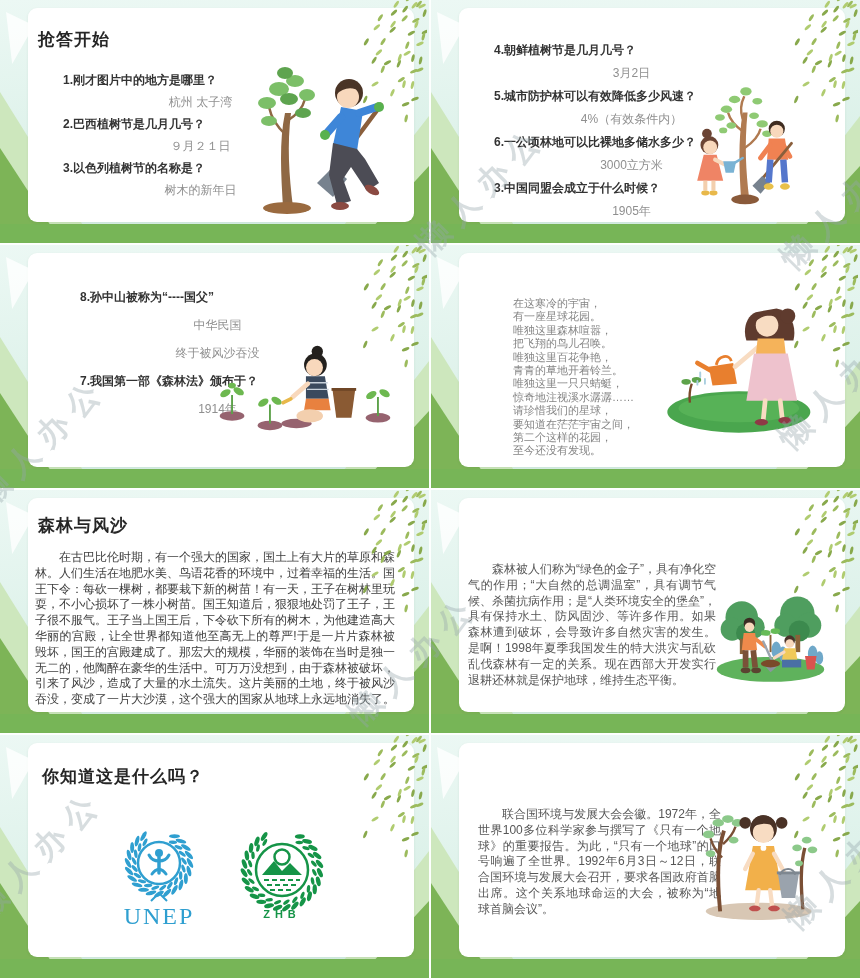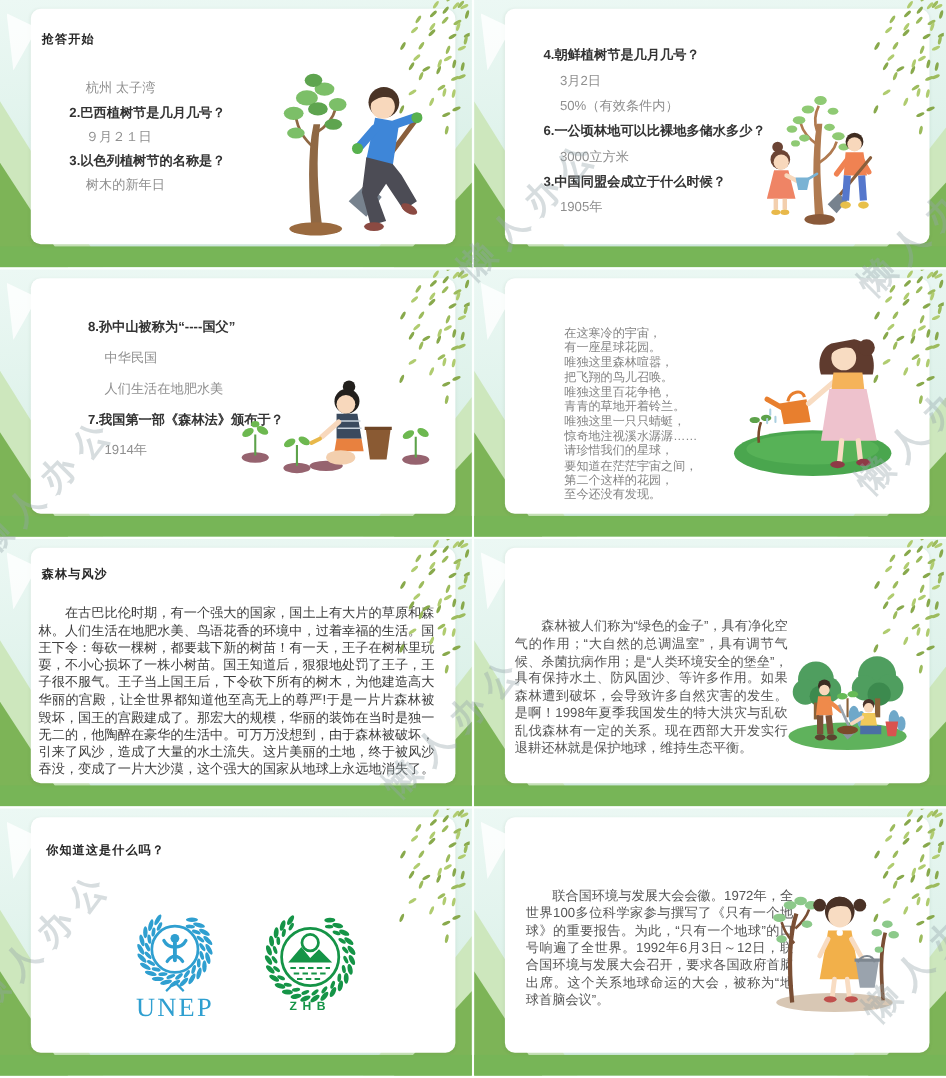--- a/index.html
+++ b/index.html
@@ -10,25 +10,25 @@
         gap:2px;background:#fdfffe;}
   .slide{position:relative;overflow:hidden;
          background:linear-gradient(175deg,#ecf8f4 0%,#dcf1e9 60%,#d5eee4 100%);}
   .hills{position:absolute;left:0;top:0;width:429px;height:243px;}
   .band{position:absolute;left:0;right:0;bottom:0;height:19px;background:#77b557;}
   .card{position:absolute;left:28px;top:8px;right:15px;bottom:21px;background:#ffffff;
         border-radius:9px;box-shadow:0 1px 3px rgba(40,80,40,.08);}
   .fold{position:absolute;left:6px;top:12px;width:28px;height:52px;background:#ffffff;
         opacity:.8;clip-path:polygon(0 0,100% 26%,22% 100%);}
   .willow{position:absolute;top:0;right:2px;width:118px;height:150px;pointer-events:none;}
-  .slide-title{position:absolute;font-size:11px;font-weight:bold;color:#262626;letter-spacing:1px;}
+  .slide-title{position:absolute;font-size:17px;font-weight:bold;color:#262626;letter-spacing:1px;}
   .qa{position:absolute;font-size:12px;line-height:13px;width:260px;}
   .qa p{margin:0 0 9px 0;}
   .qa p.q{font-weight:bold;color:#333333;}
-  .qa p.a{color:#8f8f8f;margin-left:15px;}
+  .qa p.a{color:#8f8f8f;margin-left:15px;text-align:center;}
   .qa-wide p{margin-bottom:10px;}
   .qa-loose p{margin-bottom:15px;}
   .gap-top{margin-top:9px!important;}
   .illu{position:absolute;}
   .poem{position:absolute;font-size:11px;color:#848484;line-height:13.4px;white-space:pre-line;}
   .body-text{position:absolute;font-size:12px;color:#565656;line-height:15.8px;
              text-indent:2em;text-align:justify;}
   .body-dark{color:#3d3d3d;}
   .logo-block{position:absolute;}
   .wm{position:absolute;font-size:32px;font-weight:bold;color:rgba(150,165,172,.38);
@@ -56,20 +56,21 @@
 
   <div class="slide">
     <svg class="hills">
         <use href="#hills-def"></use>
       </svg>
     <div class="band"></div>
     <div class="card"></div>
     <div class="fold"></div>
     <div class="slide-title" style="left:38px;top:28px">抢答开始</div>
     <div class="qa" style="left:63px;top:74px">
+      <p class="q">1.刚才图片中的地方是哪里？</p>
       <p class="a">杭州 太子湾</p>
       <p class="q">2.巴西植树节是几月几号？</p>
       <p class="a">９月２１日</p>
       <p class="q">3.以色列植树节的名称是？</p>
       <p class="a">树木的新年日</p>
     </div>
     <svg class="illu" style="left:245px;top:55px" width="150" height="160" viewBox="0 0 150 160">
       <path d="M38,152 C36,120 34,86 40,58 L46,58 C42,90 44,120 48,152 Z" fill="#8f6844"></path>
       <path d="M41,80 C30,70 26,62 24,52" stroke="#8f6844" stroke-width="2.5" fill="none"></path>
       <path d="M42,66 C52,60 58,52 60,44" stroke="#8f6844" stroke-width="2.5" fill="none"></path>
@@ -145,21 +146,22 @@
   <div class="slide">
     <svg class="hills">
         <use href="#hills-def"></use>
       </svg>
     <div class="band"></div>
     <div class="card"></div>
     <div class="fold"></div>
     <div class="qa qa-wide" style="left:63px;top:44px">
       <p class="q">4.朝鲜植树节是几月几号？</p>
       <p class="a">3月2日</p>
-      <p class="a">50%（有效条件内）</p>
+      <p class="q">5.城市防护林可以有效降低多少风速？</p>
+      <p class="a">4%（有效条件内）</p>
       <p class="q">6.一公顷林地可以比裸地多储水多少？</p>
       <p class="a">3000立方米</p>
       <p class="q gap-top">3.中国同盟会成立于什么时候？</p>
       <p class="a">1905年</p>
     </div>
     <svg class="illu" style="left:250px;top:80px" width="125" height="130" viewBox="0 0 150 160">
       <path d="M72,146 C70,112 68,76 74,40 L80,40 C76,80 78,112 82,146 Z" fill="#b07a50"></path>
       <path d="M75,64 C64,56 58,48 56,40" stroke="#b07a50" stroke-width="3" fill="none"></path>
       <path d="M76,84 C88,76 94,68 96,60" stroke="#b07a50" stroke-width="3" fill="none"></path>
       <path d="M74,48 C70,36 72,28 76,20" stroke="#b07a50" stroke-width="3" fill="none"></path>
@@ -244,21 +246,21 @@
   <div class="slide">
     <svg class="hills">
         <use href="#hills-def"></use>
       </svg>
     <div class="band"></div>
     <div class="card"></div>
     <div class="fold"></div>
     <div class="qa qa-loose" style="left:80px;top:46px">
       <p class="q">8.孙中山被称为“----国父”</p>
       <p class="a">中华民国</p>
-      <p class="a">人们生活在地肥水美</p>
+      <p class="a">终于被风沙吞没</p>
       <p class="q">7.我国第一部《森林法》颁布于？</p>
       <p class="a">1914年</p>
     </div>
     <svg class="illu" style="left:215px;top:95px" width="180" height="95" viewBox="0 0 190 100">
       <ellipse cx="18" cy="80" rx="13" ry="5" fill="#96636f"></ellipse>
       <path d="M18,78 L18,58" stroke="#5da24a" stroke-width="2"></path>
       <ellipse cx="11" cy="56" rx="6" ry="3.5" fill="#6db850" transform="rotate(-30 11 56)"></ellipse>
       <ellipse cx="25" cy="54" rx="6" ry="3.5" fill="#6db850" transform="rotate(30 25 54)"></ellipse>
       <ellipse cx="18" cy="48" rx="4" ry="3" fill="#6db850"></ellipse>
       <ellipse cx="58" cy="90" rx="13" ry="5" fill="#96636f"></ellipse>

